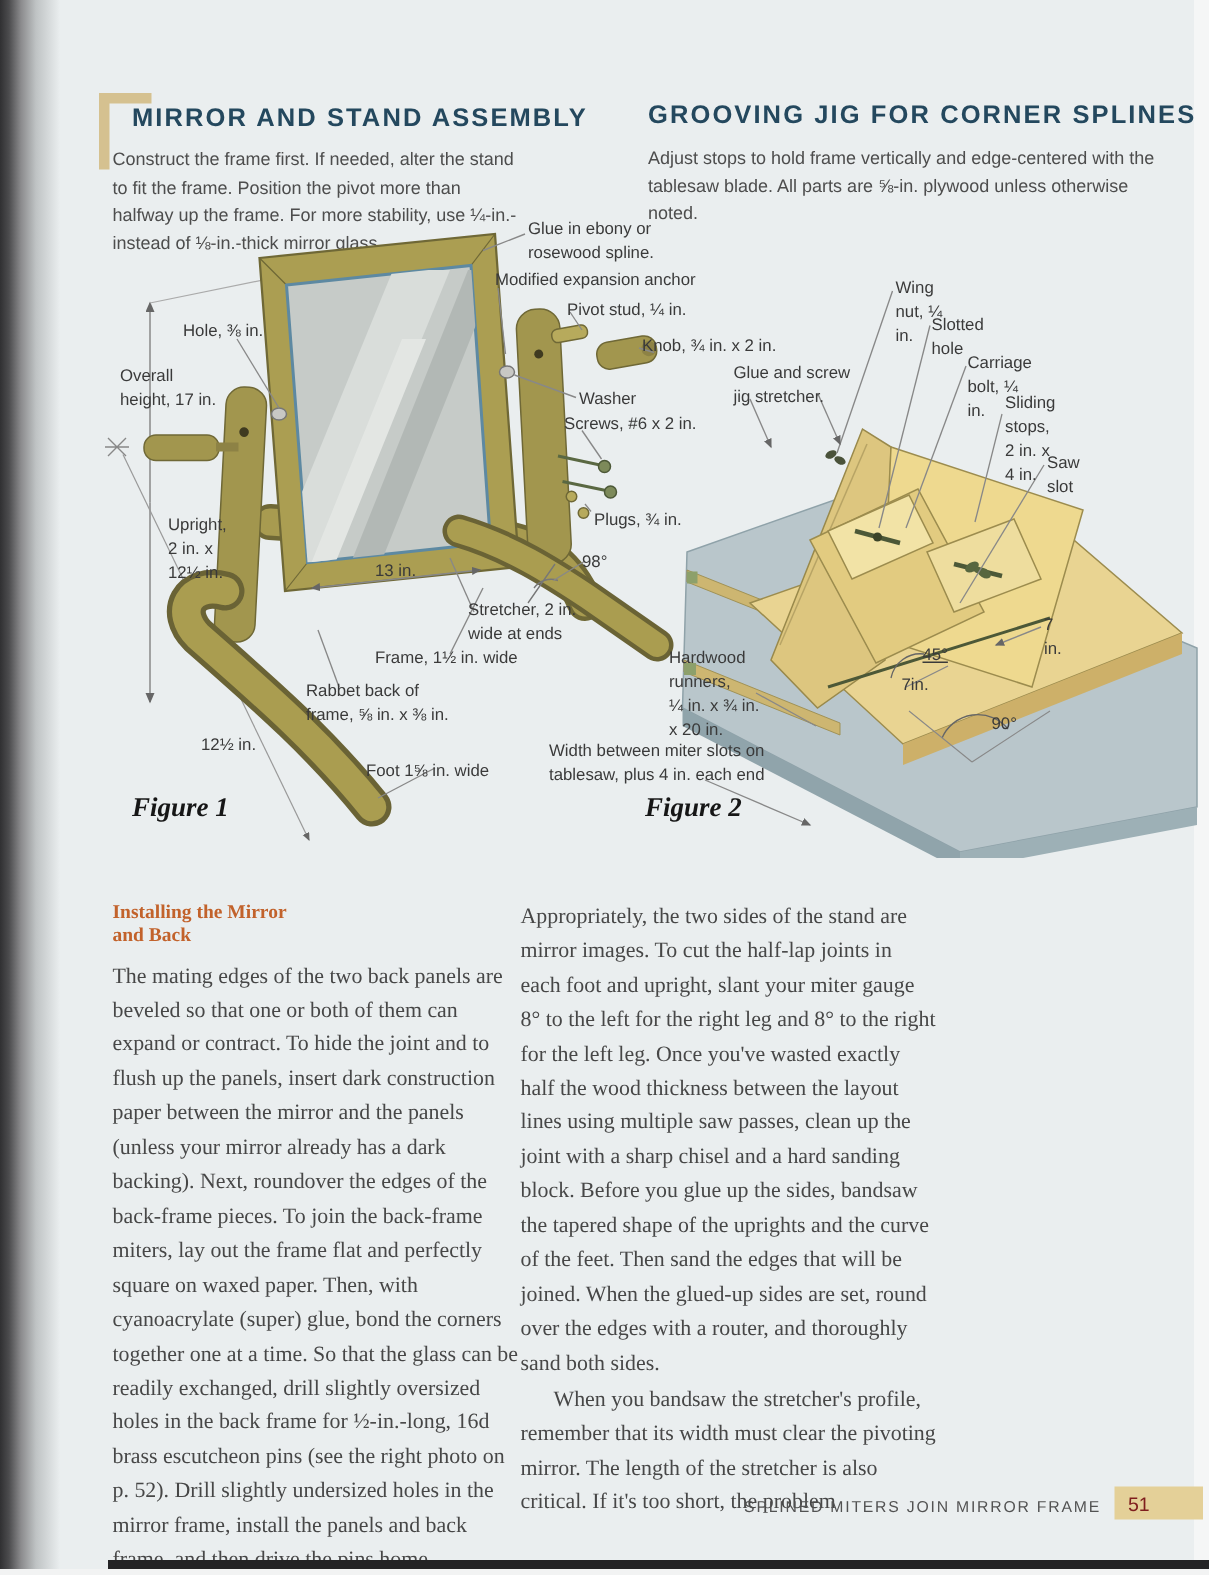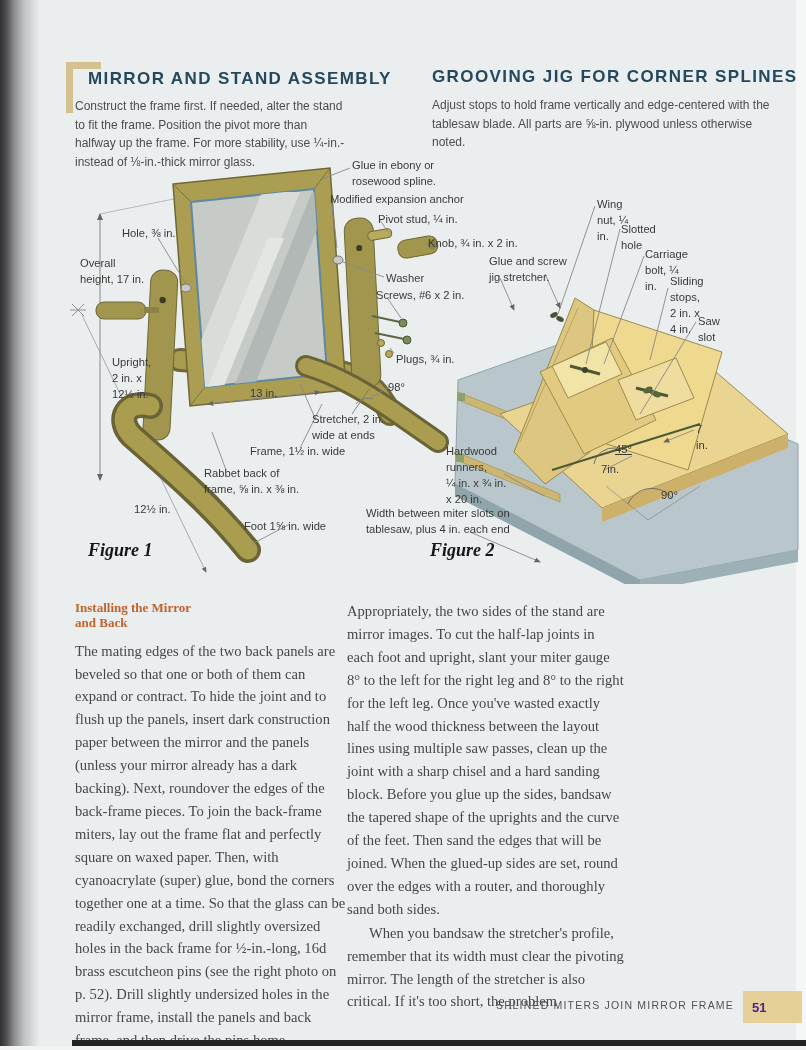--- a/index.html
+++ b/index.html
@@ -11,38 +11,38 @@
   .bottom-edge{position:absolute;left:72px;bottom:4px;width:734px;height:6px;background:#232325;}
   .bottom-white{position:absolute;left:0;bottom:0;width:806px;height:4px;background:#f2f3f3;}
   .right-edge{position:absolute;right:0;top:0;width:10px;height:100%;background:#f5f6f6;}
   
   .corner-bracket{position:absolute;left:66px;top:62px;width:28px;height:44px;
     border-left:7px solid #d5c190;border-top:7px solid #d5c190;}
   .box-title{position:absolute;font-family:Liberation Sans, sans-serif;font-weight:bold;
     font-size:17px;letter-spacing:1.4px;color:#24485e;white-space:nowrap;}
   .intro{position:absolute;font-size:12px;line-height:1.55;color:#4d4d4d;}
   
-  .figures{position:absolute;left:0;top:152px;width:638px;height:432px;}
+  .figures{position:absolute;left:0;top:140px;width:638px;height:432px;}
   .figures svg{position:absolute;left:0;top:0;}
   .fig-label{position:absolute;font-size:11.2px;line-height:1.42;color:#3a3a3a;
     white-space:pre-line;}
   .fig-caption{position:absolute;font-family:"Liberation Serif",serif;font-style:italic;
     font-weight:bold;font-size:18px;color:#161616;}
   
   .article{position:absolute;}
   .article h2{margin:0 0 9px 0;font-family:"Liberation Serif",serif;font-weight:bold;
     font-size:13px;line-height:1.18;color:#c2622b;white-space:pre-line;}
   .article p{margin:0;font-family:"Liberation Serif",serif;font-size:14.6px;
     line-height:1.57;color:#474747;}
   .article p.indent{text-indent:22px;margin-top:1px;}
   
   .running-title{position:absolute;top:999px;right:72px;font-size:10.5px;
     letter-spacing:1.2px;color:#525252;}
-  .page-badge{position:absolute;left:743px;top:991px;width:59px;height:32px;
-    background:#e4d098;color:#4c1d95;font-weight:bold;font-size:13px;
+  .page-badge{position:absolute;left:743px;top:991px;width:59px;height:22px;
+    background:#e4d098;color:#7f1d1d;font-weight:normal;font-size:13px;
     display:flex;align-items:center;padding-left:9px;box-sizing:border-box;}
 </style>
 </head>
 <body>
 
 <div class="page">
   <div class="gutter"></div>
   <div class="right-edge"></div>
 
   <div class="corner-bracket"></div>

